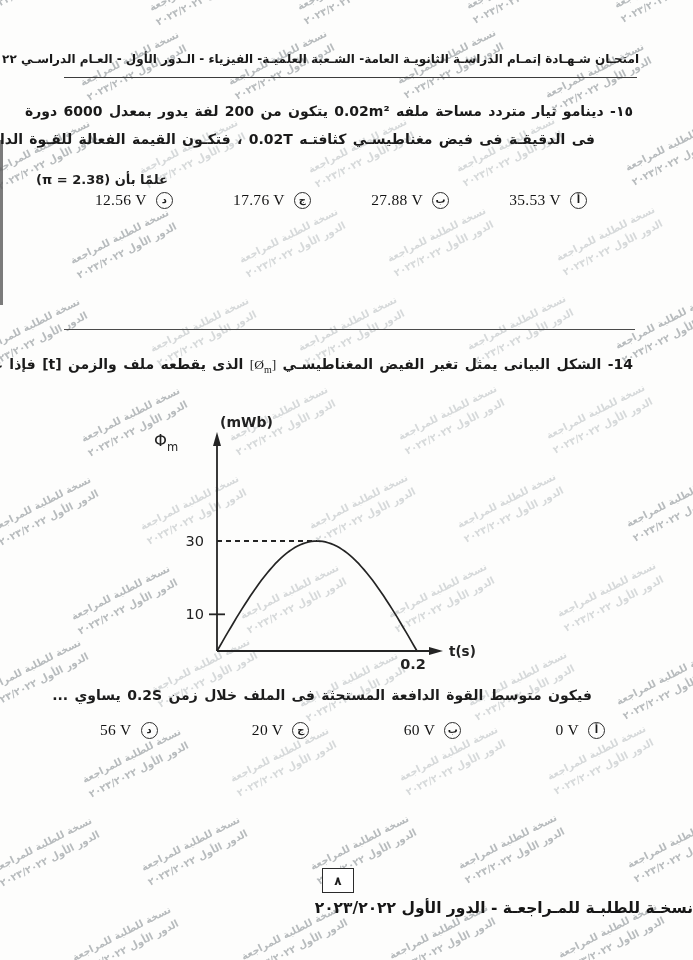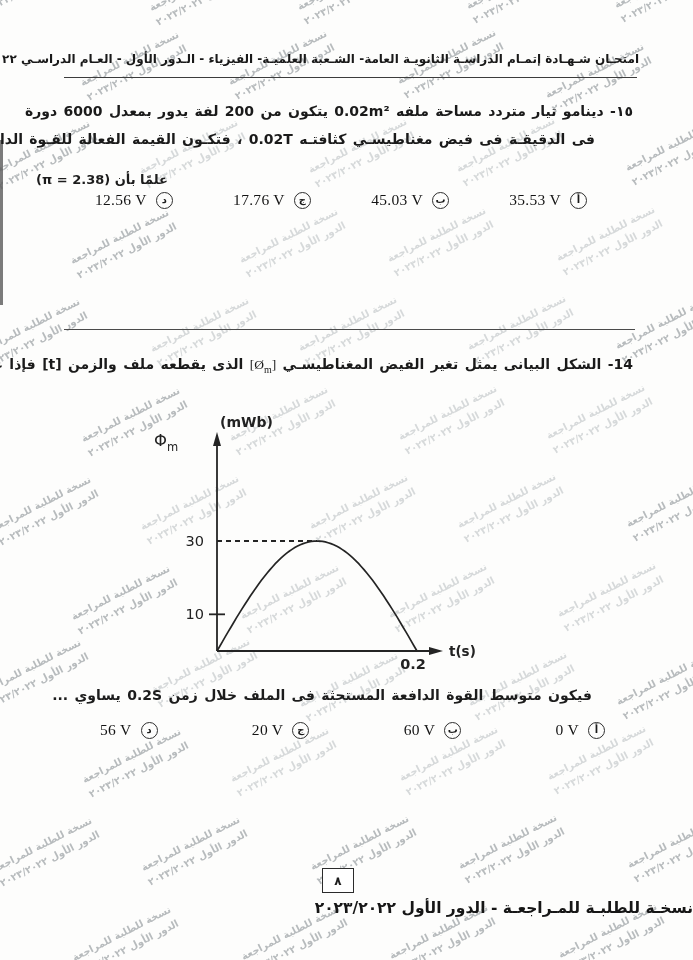--- a/index.html
+++ b/index.html
@@ -288,21 +288,21 @@
 
     <div class="note">علمًا بأن (π = 2.38)</div>
 
     <div class="opts opts1">
       <div class="opt">
         <span class="opt-letter">أ</span>
         <span class="opt-value">35.53 V</span>
       </div>
       <div class="opt">
         <span class="opt-letter">ب</span>
-        <span class="opt-value">45.03 V</span>
+        <span class="opt-value">27.88 V</span>
       </div>
       <div class="opt">
         <span class="opt-letter">ج</span>
         <span class="opt-value">17.76 V</span>
       </div>
       <div class="opt">
         <span class="opt-letter">د</span>
         <span class="opt-value">12.56 V</span>
       </div>
     </div>

